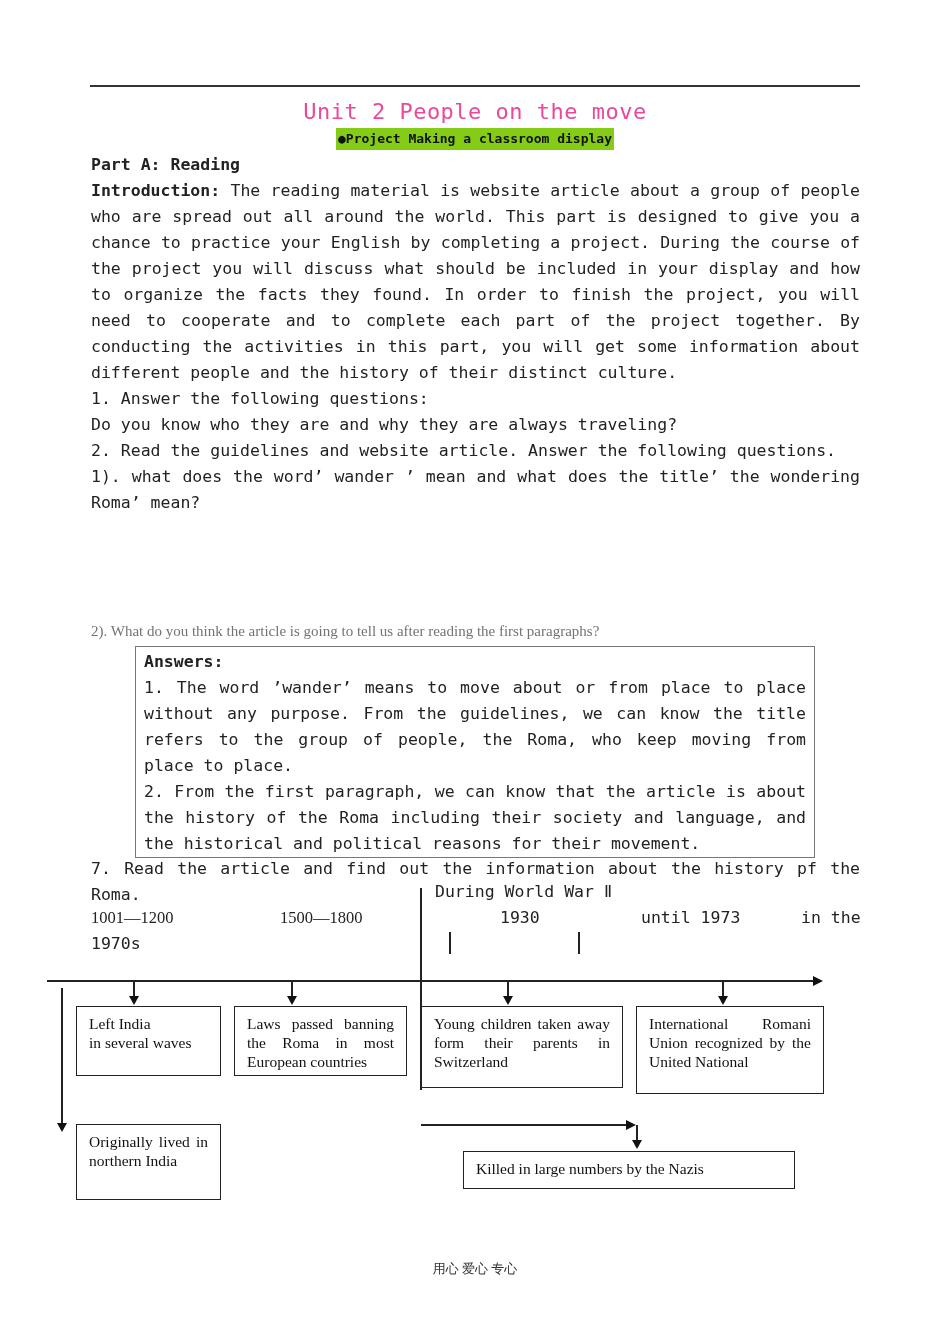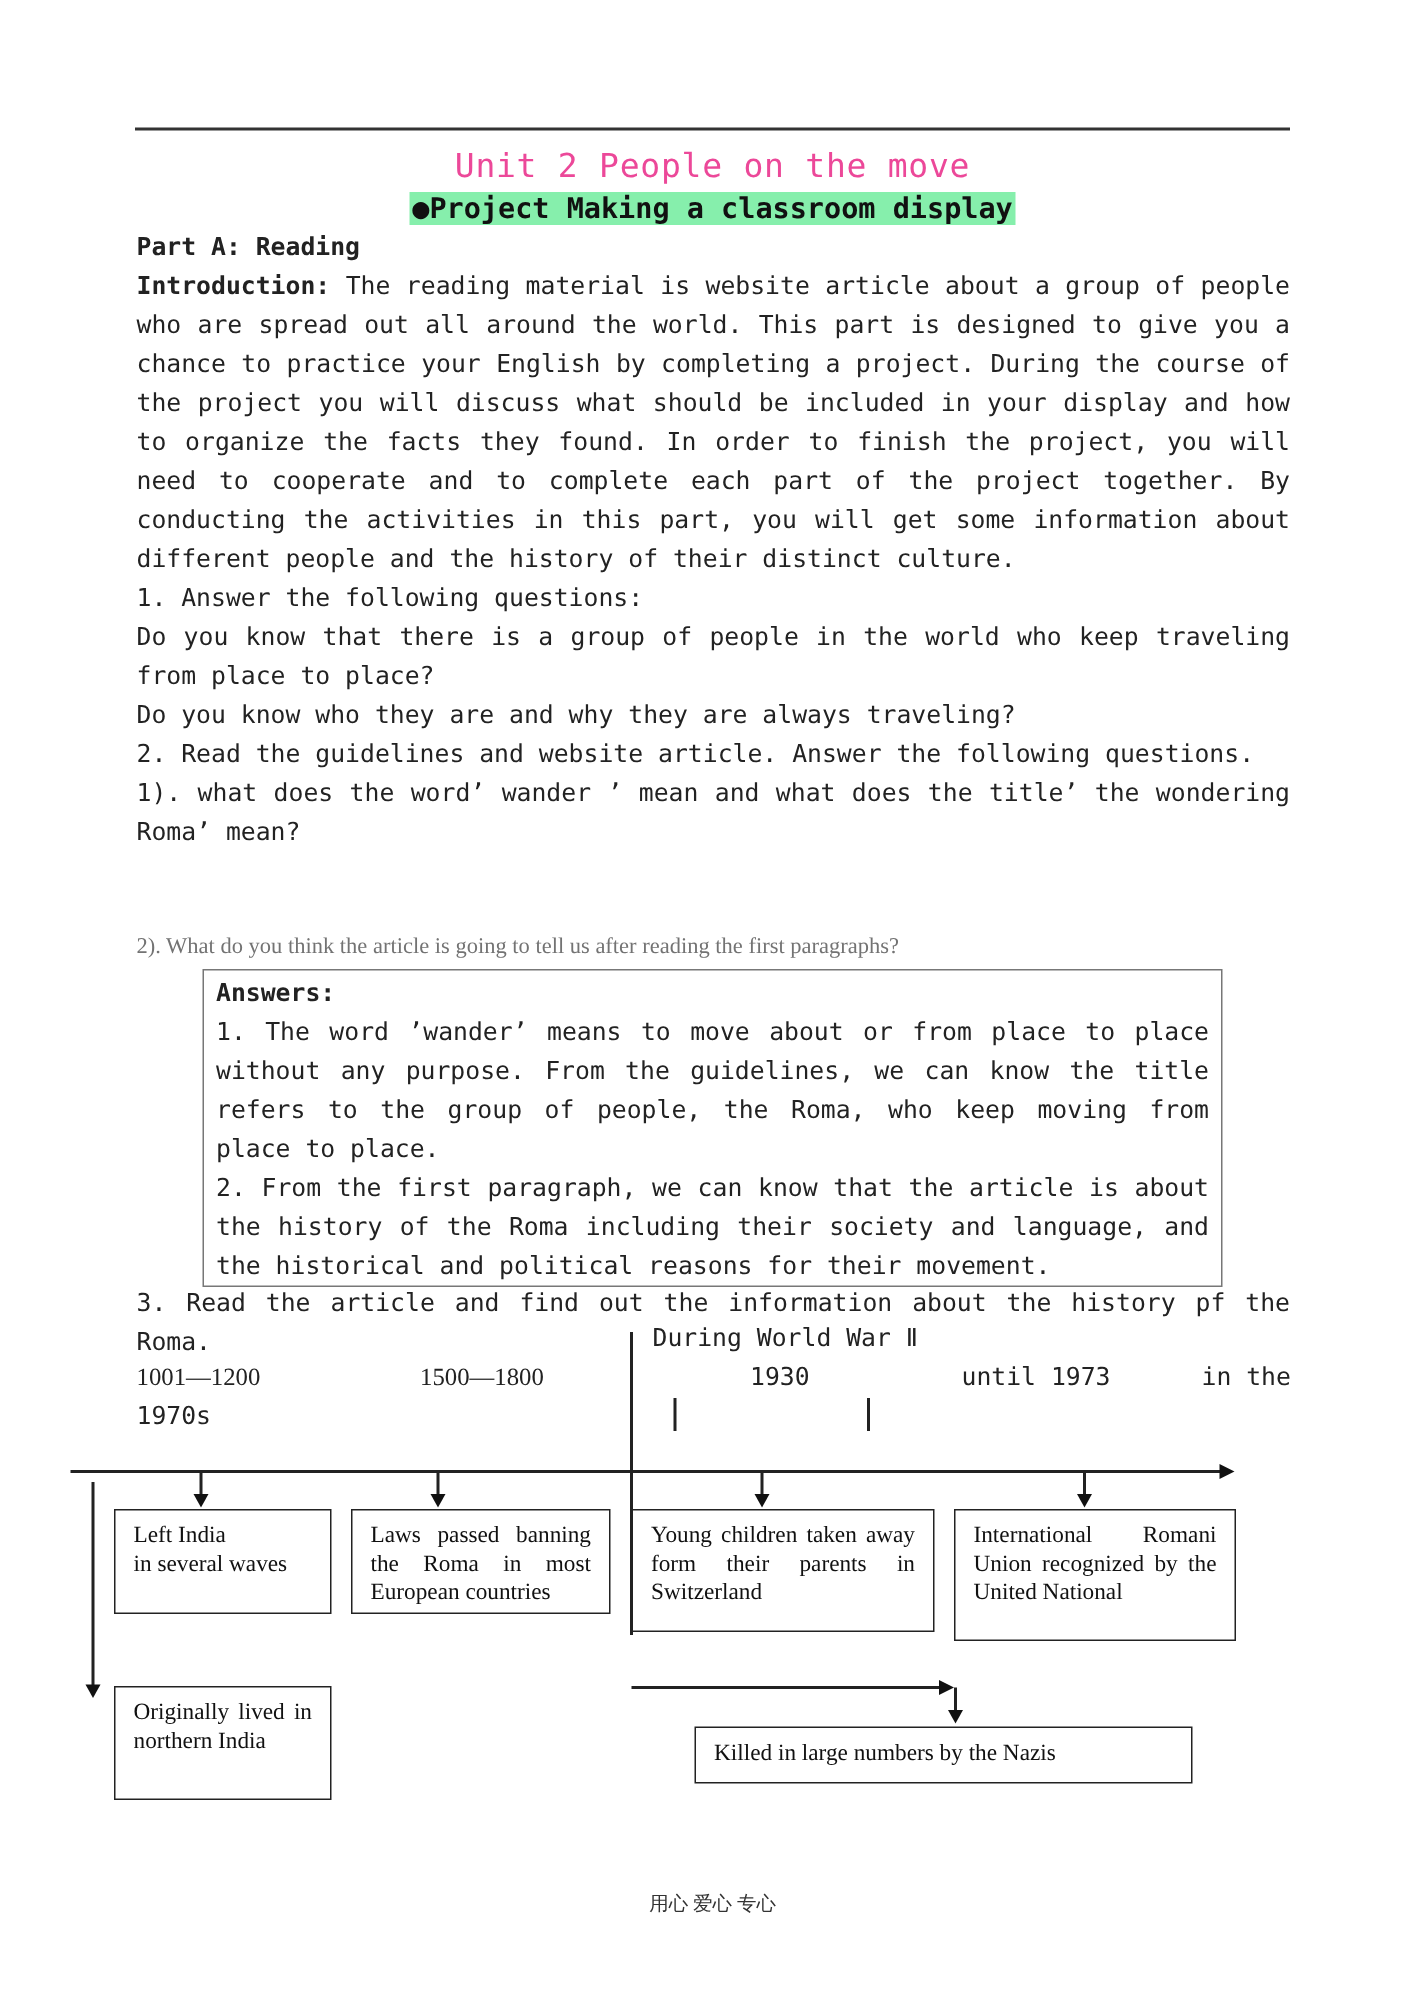--- a/index.html
+++ b/index.html
@@ -2,21 +2,21 @@
 <html><head>
 <meta charset="utf-8">
 <style>
   html, body { margin: 0; padding: 0; background: #ffffff; }
   body { width: 950px; height: 1344px; position: relative; overflow: hidden; color: #111; }
   .mono { font-family: "DejaVu Sans Mono", "Liberation Mono", monospace; }
   .serif { font-family: "Liberation Serif", "DejaVu Serif", serif; }
   .top-rule { position: absolute; left: 90px; top: 85px; width: 770px; height: 2px; background: #333; }
   .title { position: absolute; left: 0; width: 950px; top: 99px; text-align: center; font-size: 22px; letter-spacing: 0.5px; color: #ec4899; }
   .subtitle-wrap { position: absolute; left: 0; width: 950px; top: 128px; text-align: center; }
-  .subtitle { display: inline-block; background: #86efac; font-size: 19px; font-weight: bold; padding: 0 2px; line-height: 22px; letter-spacing: 0px; }
+  .subtitle { display: inline-block; background: #84cc16; font-size: 13px; font-weight: bold; padding: 0 2px; line-height: 22px; letter-spacing: 0px; }
   .text-block { position: absolute; left: 91px; width: 769px; font-size: 16.5px; line-height: 26px; color: #222; text-align: justify; }
   .text-block p { margin: 0; }
   .b { font-weight: bold; }
   .small-q { position: absolute; left: 91px; top: 623px; font-size: 15px; color: #737373; }
   .answers { position: absolute; left: 135px; top: 646px; width: 662px; height: 206px; border: 1.5px solid #777; padding: 2px 8px; font-size: 16.5px; line-height: 26px; color: #222; text-align: justify; }
   .answers p { margin: 0; }
   .tl-label { position: absolute; font-size: 16.5px; color: #222; white-space: nowrap; }
   .line { position: absolute; background: #222; }
   .arrow-down { position: absolute; width: 0; height: 0; border-left: 5px solid transparent; border-right: 5px solid transparent; border-top: 9px solid #111; }
   .arrow-right { position: absolute; width: 0; height: 0; border-top: 5px solid transparent; border-bottom: 5px solid transparent; border-left: 10px solid #111; }
@@ -32,36 +32,35 @@
 
   <div class="title mono">Unit 2 People on the move</div>
   <div class="subtitle-wrap">
     <span class="subtitle mono">●Project Making a classroom display</span>
   </div>
 
   <div class="text-block mono" style="top:152px;">
     <p class="b">Part A: Reading</p>
     <p><span class="b">Introduction:</span><span> The reading material is website article about a group of people who are spread out all around the world. This part is designed to give you a chance to practice your English by completing a project. During the course of the project you will discuss what should be included in your display and how to organize the facts they found. In order to finish the project, you will need to cooperate and to complete each part of the project together. By conducting the activities in this part, you will get some information about different people and the history of their distinct culture.</span></p>
     <p>1. Answer the following questions:</p>
-    <p>Do you know that there is a group of people in the world who keep traveling from place to place?</p>
     <p>Do you know who they are and why they are always traveling?</p>
     <p>2. Read the guidelines and website article. Answer the following questions.</p>
     <p>1). what does the word’ wander ’ mean and what does the title’ the wondering Roma’ mean?</p>
   </div>
 
   <div class="small-q serif">2). What do you think the article is going to tell us after reading the first paragraphs?</div>
 
   <div class="answers mono">
     <p class="b">Answers:</p>
     <p>1. The word ’wander’ means to move about or from place to place without any purpose. From the guidelines, we can know the title refers to the group of people, the Roma, who keep moving from place to place.</p>
     <p>2. From the first paragraph, we can know that the article is about the history of the Roma including their society and language, and the historical and political reasons for their movement.</p>
   </div>
 
   <div class="text-block mono" style="top:856px;">
-    <p>3. Read the article and find out the information about the history pf the Roma.</p>
+    <p>7. Read the article and find out the information about the history pf the Roma.</p>
   </div>
 
   <div class="tl-label mono" style="left:435px; top:882px;">During World War Ⅱ</div>
   <div class="tl-label serif" style="left:91px; top:908px;">1001—1200</div>
   <div class="tl-label serif" style="left:280px; top:908px;text-align:right;">1500—1800</div>
   <div class="tl-label mono" style="left:500px; top:908px;">1930</div>
   <div class="tl-label mono" style="left:641px; top:908px;">until 1973</div>
   <div class="tl-label mono" style="left:801px; top:908px;">in the</div>
   <div class="tl-label mono" style="left:91px; top:934px;">1970s</div>
 

